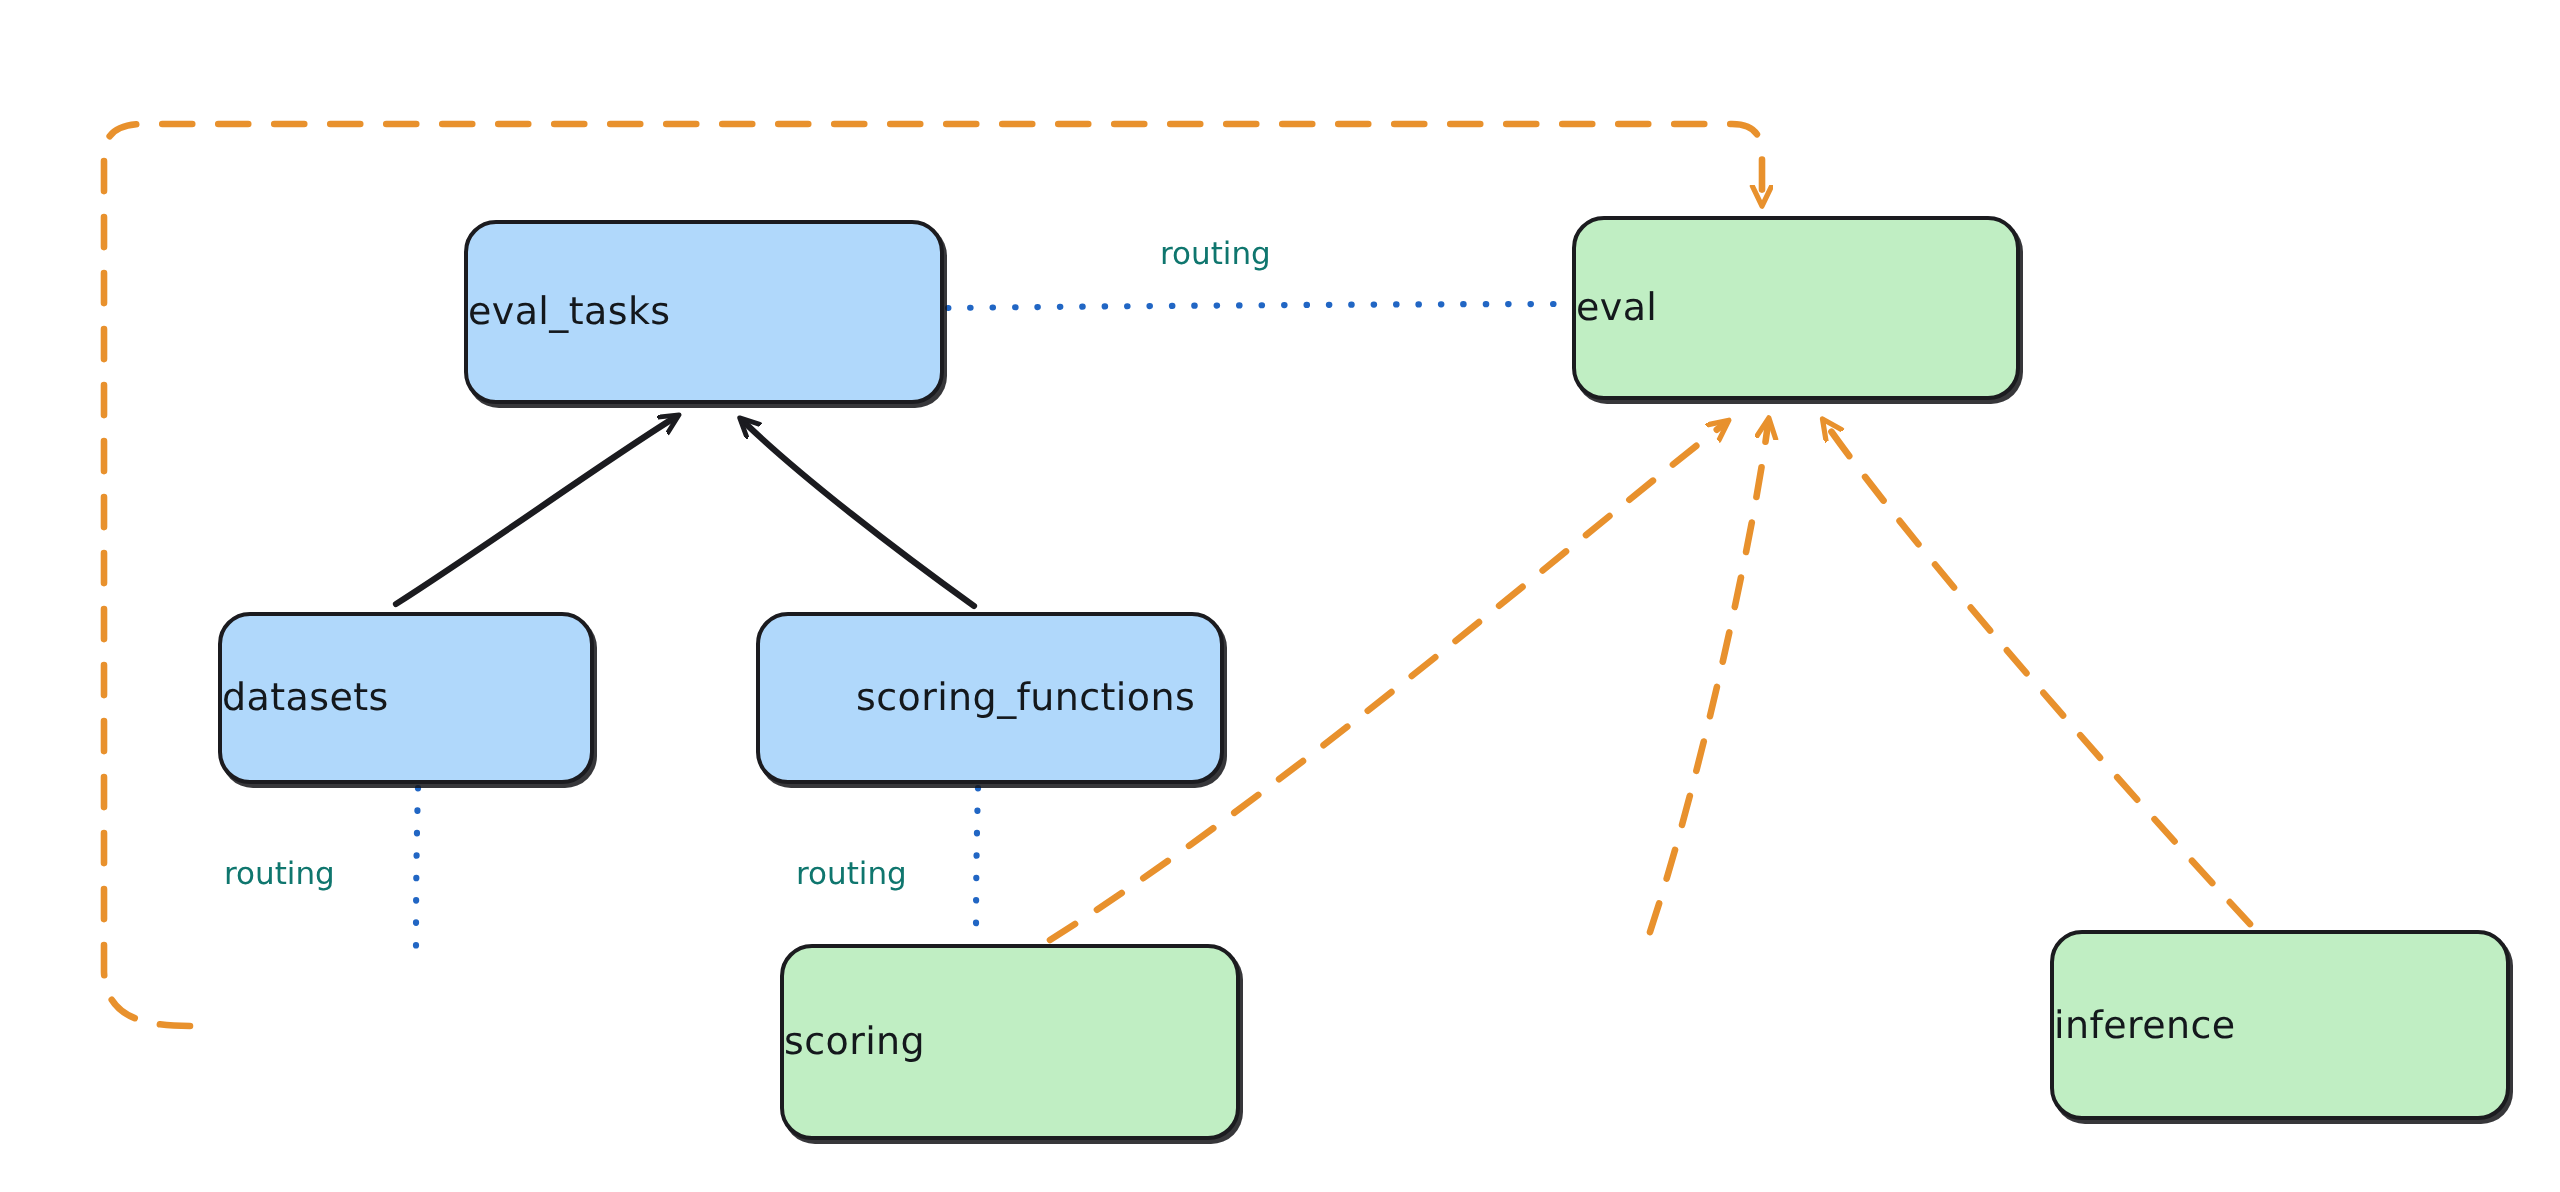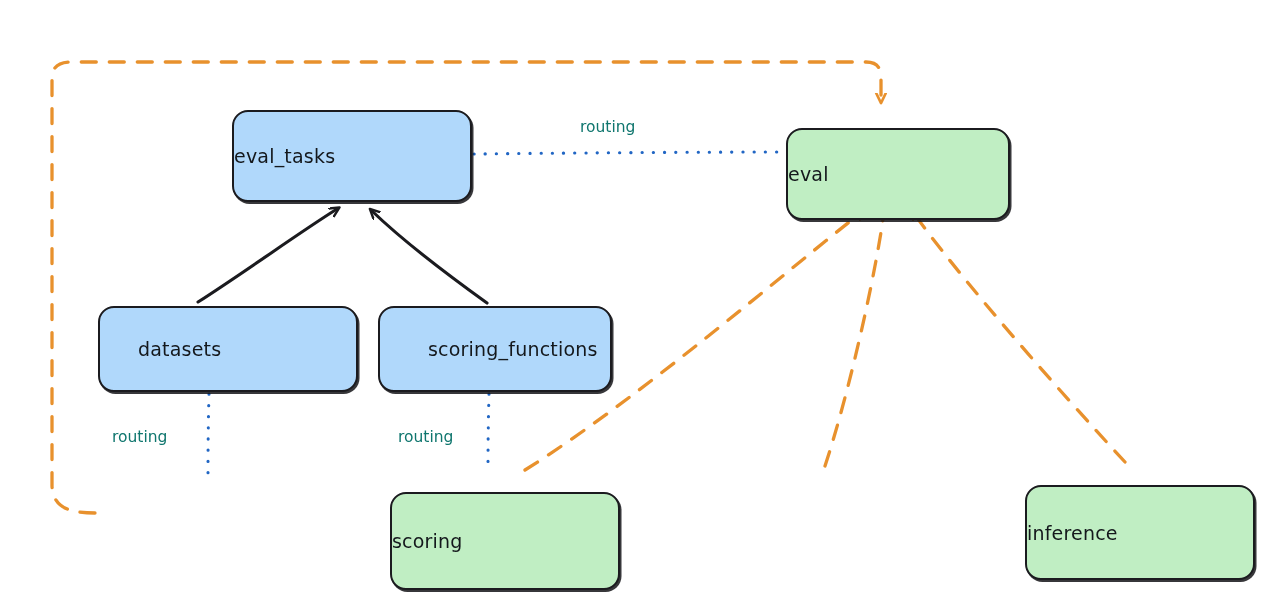--- a/index.html
+++ b/index.html
@@ -30,21 +30,21 @@
     border-radius: 16px;
     display: flex;
     align-items: center;
     justify-content: flex-start;
     font-size: 19px;
     color: #14181c;
     letter-spacing: 0.2px;
     box-shadow: 1.5px 2px 0 0 rgba(20,20,24,0.85);
   }
   .node.blue { background: #b0d8fb; }
-  .node.green { background: #c0eec3; margin-top: 20px; }
+  .node.green { background: #c0eec3; }
   .edge-label {
     position: absolute;
     font-size: 15.5px;
     color: #0f766e;
     white-space: nowrap;
   }
 </style>
 </head>
 <body>
 
@@ -81,21 +81,21 @@
   </svg>
 
   <div class="node blue" style="left:232px; top:110px; width:240px; height:92px;">
     <span>eval_tasks</span>
   </div>
 
   <div class="node green" style="left:786px; top:108px; width:224px; height:92px;">
     <span>eval</span>
   </div>
 
-  <div class="node blue" style="left:98px; top:306px; width:260px; height:86px;padding-left:38px;">
+  <div class="node blue" style="left:109px; top:306px; width:188px; height:86px;">
     <span>datasets</span>
   </div>
 
   <div class="node blue" style="left:378px; top:306px; width:234px; height:86px;padding-left:48px;">
     <span>scoring_functions</span>
   </div>
 
 
   <div class="node green" style="left:390px; top:472px; width:230px; height:98px;">
     <span>scoring</span>

